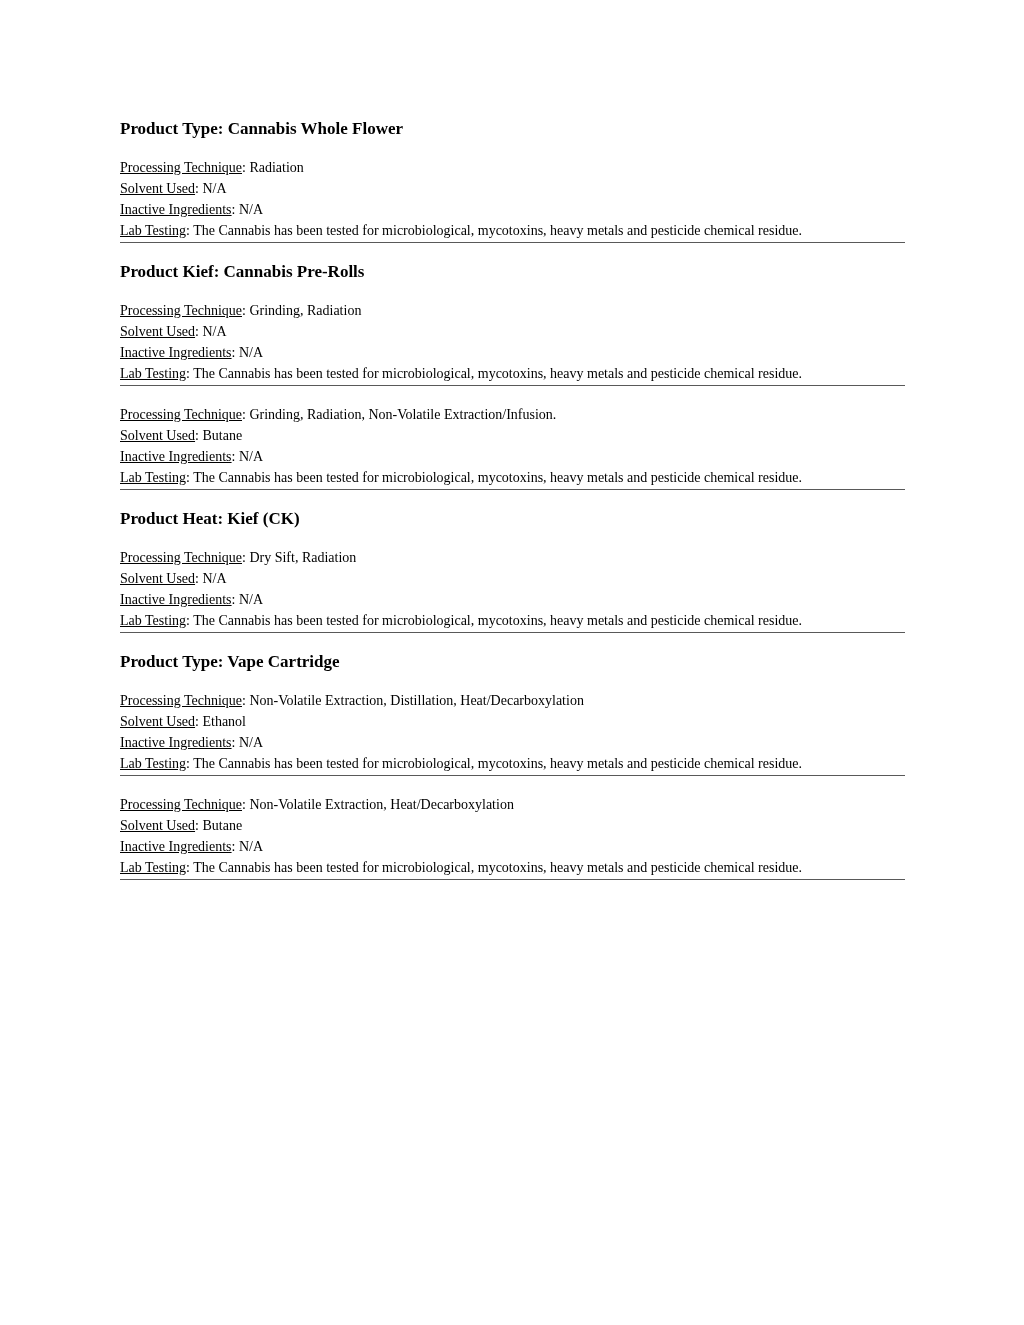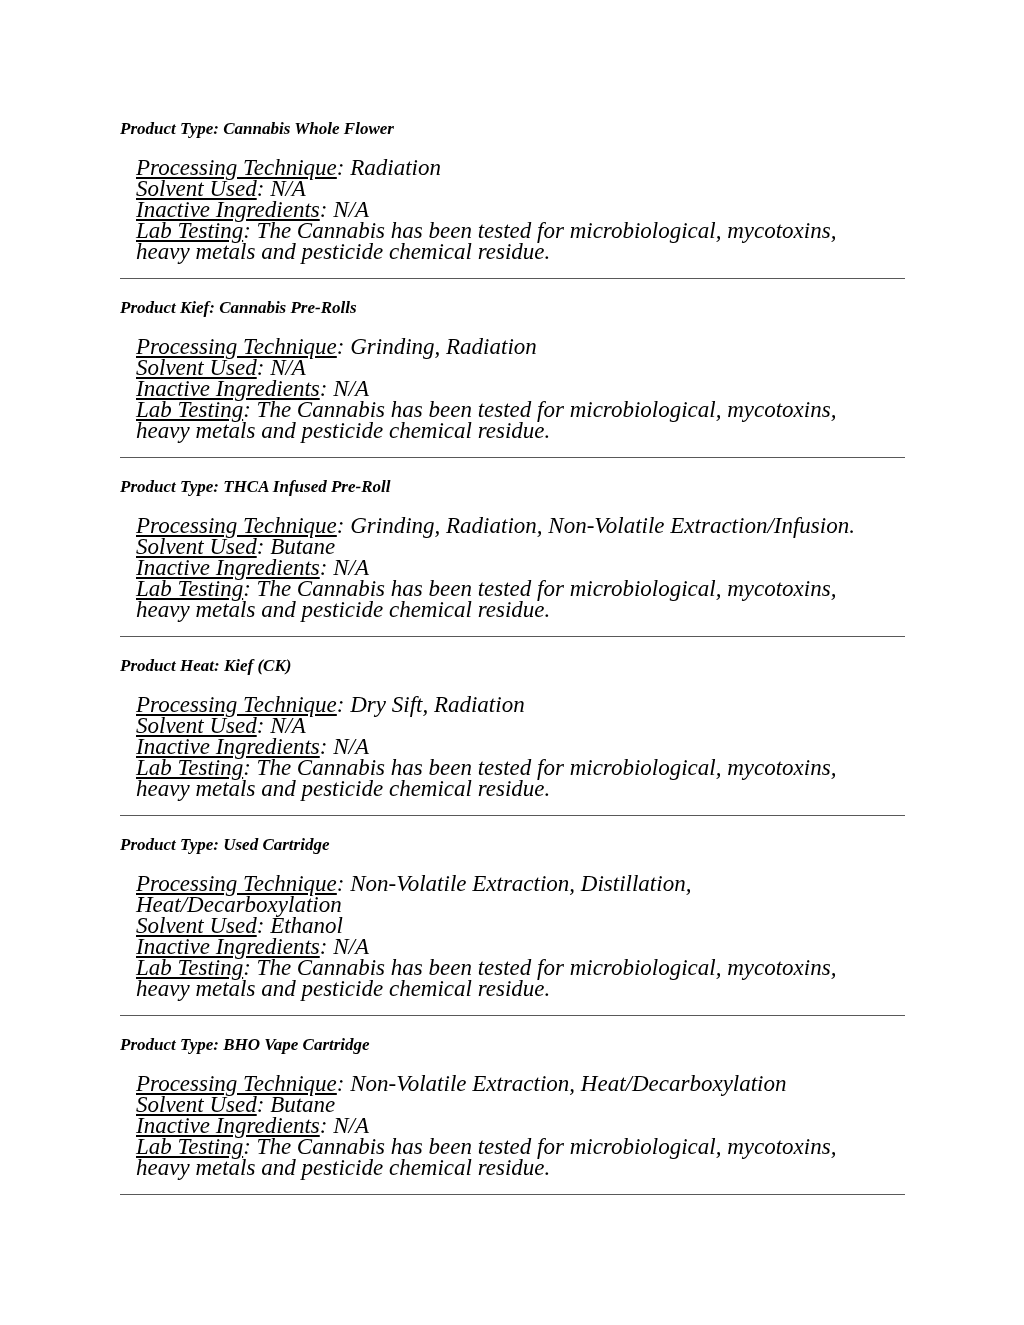--- a/index.html
+++ b/index.html
@@ -10,32 +10,31 @@
   body {
     font-family: "Liberation Serif", "DejaVu Serif", serif;
     color: #000000;
   }
   .page {
     width: 1024px;
     min-height: 1325px;
     box-sizing: border-box;
     padding: 118px 119px 40px 120px;
     background: #ffffff;
-    font-style: italic;
   }
   .product-section h3 {
     font-size: 17px;
     line-height: 21px;
     font-weight: bold;
     margin: 0 0 18px 0;
   }
   .product-section p {
-    font-size: 23px;
+    font-size: 14px;
     line-height: 21px;
-    margin: 16px;
+    margin: 0;
   }
   .label {
     text-decoration: underline;
   }
   hr.divider {
     border: 0;
     border-top: 1px solid #595959;
     height: 0;
     margin: 1px 0 18px 0;
   }
@@ -51,36 +50,34 @@
     <hr class="divider">
   </section>
 
   <section class="product-section">
     <h3>Product Kief: Cannabis Pre-Rolls</h3>
     <p><span class="label">Processing Technique</span><span>: </span><span>Grinding, Radiation</span><br><span class="label">Solvent Used</span><span>: </span><span>N/A</span><br><span class="label">Inactive Ingredients</span><span>: </span><span>N/A</span><br><span class="label">Lab Testing</span><span>: </span><span>The Cannabis has been tested for microbiological, mycotoxins, heavy metals and pesticide chemical residue.</span></p>
     <hr class="divider">
   </section>
 
   <section class="product-section">
-    <h3>Product Type: THCA Infused Pre-Roll</h3>
     <p><span class="label">Processing Technique</span><span>: </span><span>Grinding, Radiation, Non-Volatile Extraction/Infusion.</span><br><span class="label">Solvent Used</span><span>: </span><span>Butane</span><br><span class="label">Inactive Ingredients</span><span>: </span><span>N/A</span><br><span class="label">Lab Testing</span><span>: </span><span>The Cannabis has been tested for microbiological, mycotoxins, heavy metals and pesticide chemical residue.</span></p>
     <hr class="divider">
   </section>
 
   <section class="product-section">
     <h3>Product Heat: Kief (CK)</h3>
     <p><span class="label">Processing Technique</span><span>: </span><span>Dry Sift, Radiation</span><br><span class="label">Solvent Used</span><span>: </span><span>N/A</span><br><span class="label">Inactive Ingredients</span><span>: </span><span>N/A</span><br><span class="label">Lab Testing</span><span>: </span><span>The Cannabis has been tested for microbiological, mycotoxins, heavy metals and pesticide chemical residue.</span></p>
     <hr class="divider">
   </section>
 
   <section class="product-section">
-    <h3>Product Type: Used Cartridge</h3>
+    <h3>Product Type: Vape Cartridge</h3>
     <p><span class="label">Processing Technique</span><span>: </span><span>Non-Volatile Extraction, Distillation, Heat/Decarboxylation</span><br><span class="label">Solvent Used</span><span>: </span><span>Ethanol</span><br><span class="label">Inactive Ingredients</span><span>: </span><span>N/A</span><br><span class="label">Lab Testing</span><span>: </span><span>The Cannabis has been tested for microbiological, mycotoxins, heavy metals and pesticide chemical residue.</span></p>
     <hr class="divider">
   </section>
 
   <section class="product-section">
-    <h3>Product Type: BHO Vape Cartridge</h3>
     <p><span class="label">Processing Technique</span><span>: </span><span>Non-Volatile Extraction, Heat/Decarboxylation</span><br><span class="label">Solvent Used</span><span>: </span><span>Butane</span><br><span class="label">Inactive Ingredients</span><span>: </span><span>N/A</span><br><span class="label">Lab Testing</span><span>: </span><span>The Cannabis has been tested for microbiological, mycotoxins, heavy metals and pesticide chemical residue.</span></p>
     <hr class="divider">
   </section>
 </div>
 </div>
 
 </body></html>

